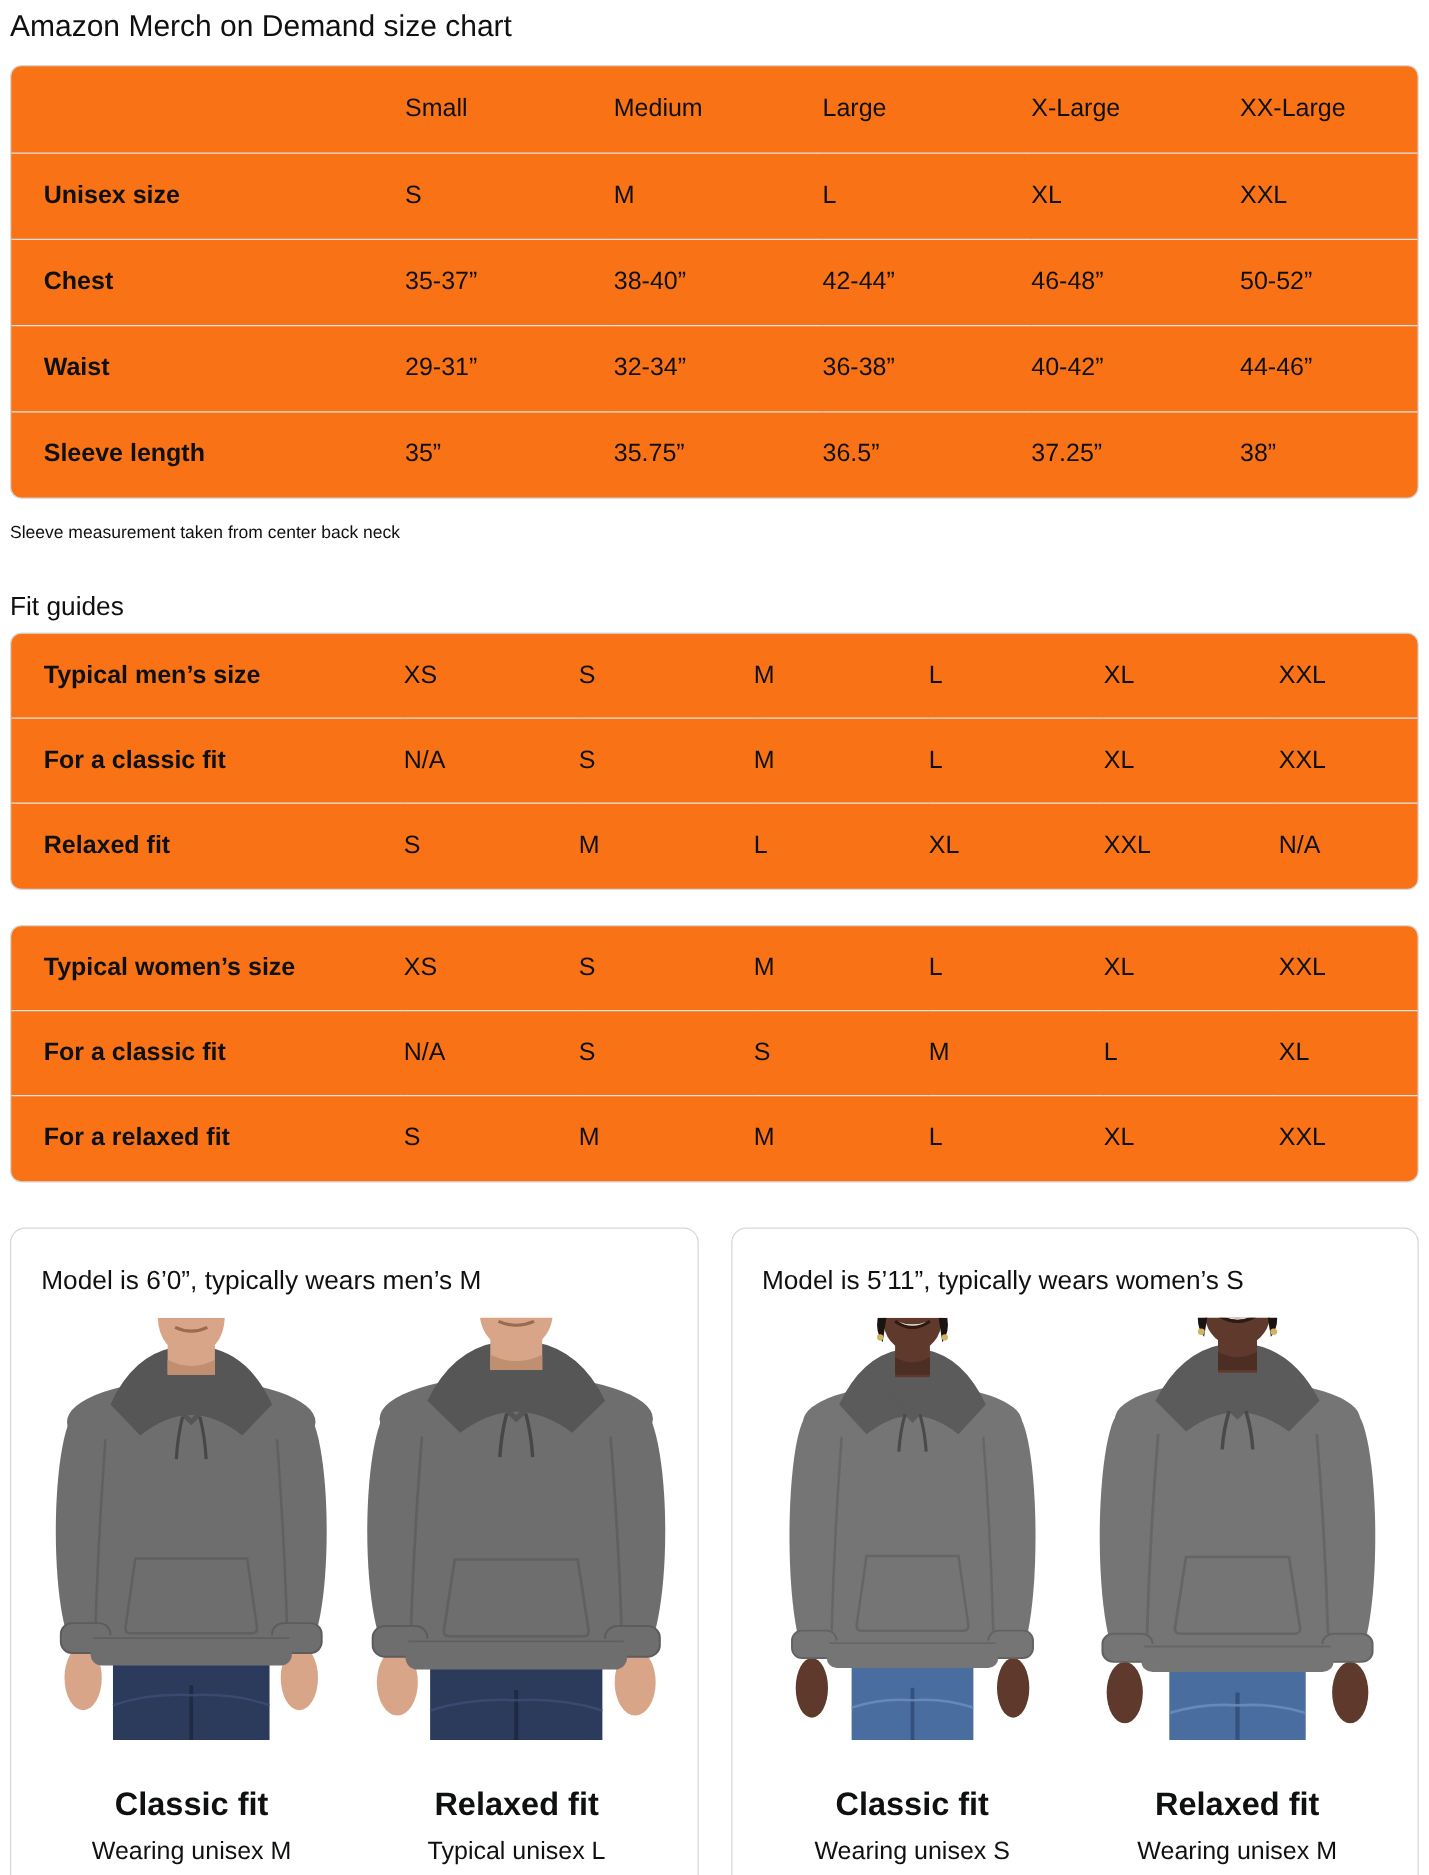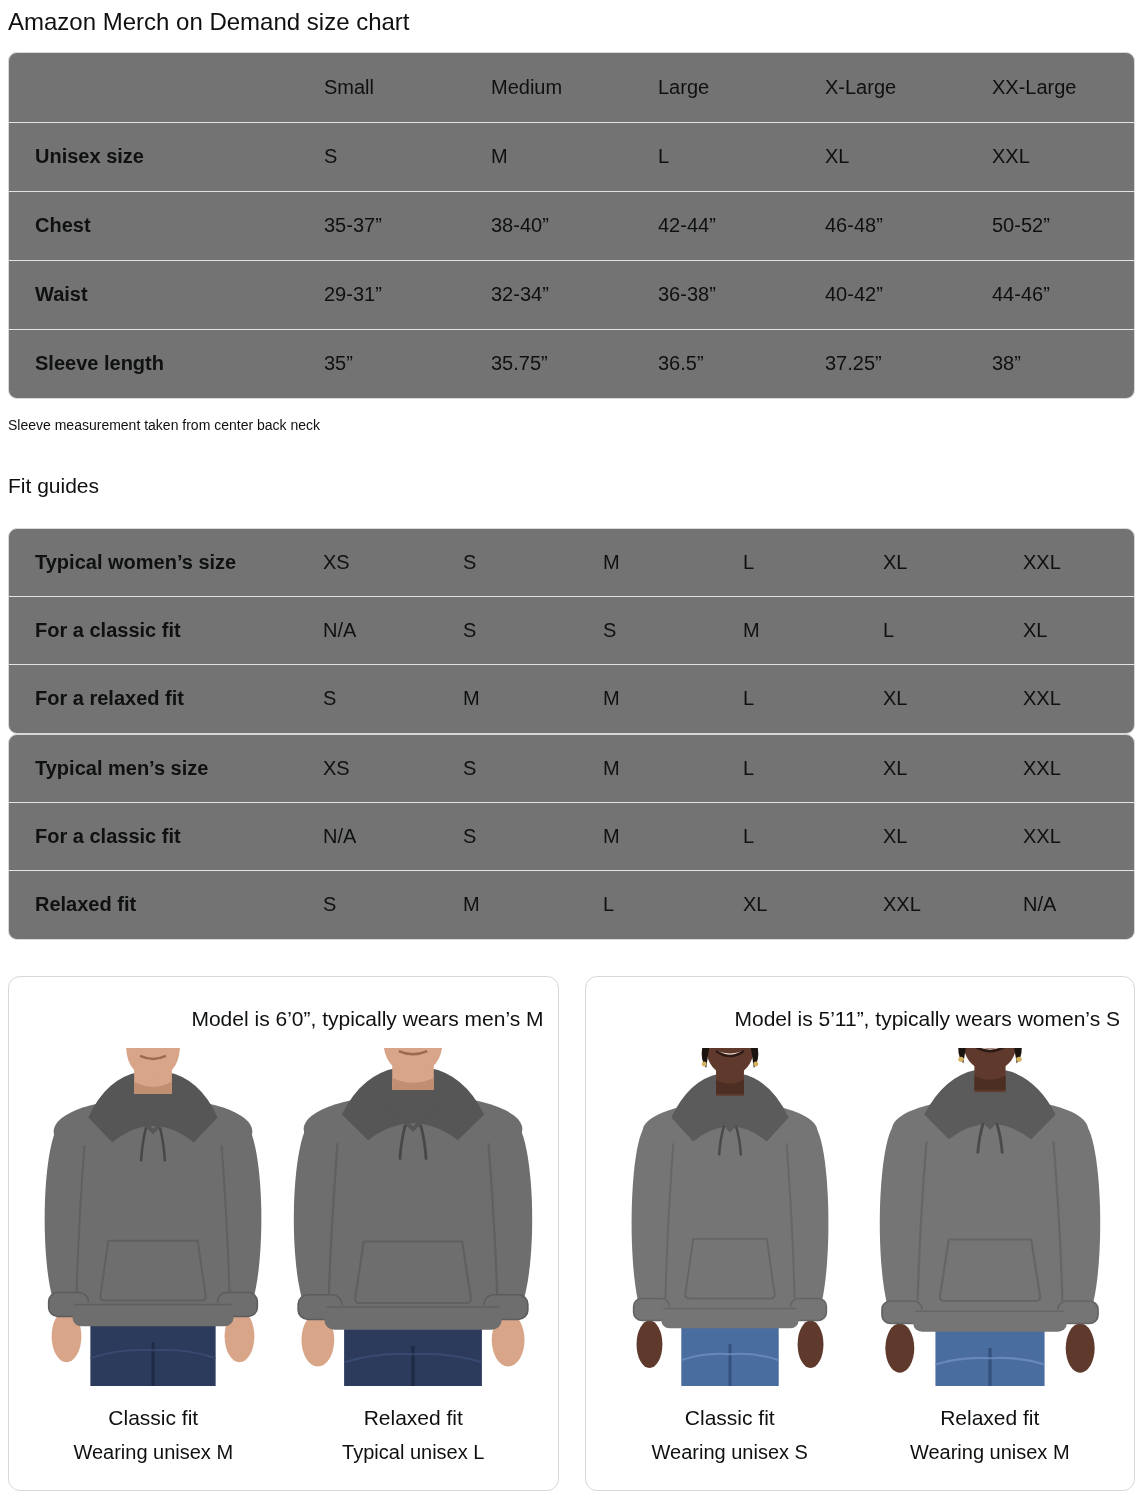--- a/index.html
+++ b/index.html
@@ -28,21 +28,21 @@
 
   .page-title{
     font-size:24px;font-weight:400;line-height:1.3;
     margin:2px 0 15px 0;padding-left:0;
   }
 
   .table-card{
     border:1px solid var(--table-border);
     border-radius:9px;
     overflow:hidden;
-    background:#737373;
+    background:#f97316;
   }
   table{
     width:100%;
     border-collapse:collapse;
     table-layout:fixed;
     font-size:20px;
   }
   th,td{
     text-align:left;
     vertical-align:middle;
@@ -68,29 +68,29 @@
     display:flex;gap:26px;margin-top:36px;
   }
   .model-card{
     flex:1 1 0;
     border:1px solid var(--card-border);
     border-radius:12px;
     background:#fff;
     padding:22px 14px 26px 14px;
   }
   .model-title{
-    font-size:21px;margin:6px 0 16px 10px;line-height:1.3;text-align:right;
+    font-size:21px;margin:6px 0 16px 10px;line-height:1.3;
   }
   .photos{display:flex;gap:10px;justify-content:center;}
   .photos figure{margin:0;flex:0 1 250px;text-align:center;}
   .photo{
     width:100%;height:338px;background:#fff;overflow:hidden;
   }
   .photo svg{width:100%;height:100%;display:block;}
-  .fit-label{font-size:21px;font-weight:400;margin-top:20px;}
+  .fit-label{font-size:26px;font-weight:700;margin-top:36px;}
   .wearing-label{font-size:20px;margin-top:11px;}
   .svg-defs{position:absolute;width:0;height:0;overflow:hidden;}
 </style>
 </head>
 <body>
 
 <svg class="svg-defs" aria-hidden="true">
   <defs>
     <symbol id="fig-man" viewBox="0 0 250 340">
       <rect width="250" height="340" fill="#ffffff"></rect>
@@ -231,20 +231,63 @@
           <td>38”</td>
         </tr>
       </tbody>
     </table>
   </div>
 
   <p class="note">Sleeve measurement taken from center back neck</p>
 
   <h2 class="section-heading">Fit guides</h2>
 
+  <div class="table-card">
+    <table class="fit-table">
+      <colgroup>
+        <col style="width:314px">
+          <col style="width:140px">
+          <col style="width:140px">
+          <col style="width:140px">
+        <col style="width:140px">
+          <col style="width:140px">
+          <col style="width:113px">
+      </colgroup>
+      <tbody>
+        <tr>
+          <th class="row-label">Typical men’s size</th>
+          <td>XS</td>
+          <td>S</td>
+          <td>M</td>
+          <td>L</td>
+          <td>XL</td>
+          <td>XXL</td>
+        </tr>
+        <tr>
+          <th class="row-label">For a classic fit</th>
+          <td>N/A</td>
+          <td>S</td>
+          <td>M</td>
+          <td>L</td>
+          <td>XL</td>
+          <td>XXL</td>
+        </tr>
+        <tr>
+          <th class="row-label">Relaxed fit</th>
+          <td>S</td>
+          <td>M</td>
+          <td>L</td>
+          <td>XL</td>
+          <td>XXL</td>
+          <td>N/A</td>
+        </tr>
+      </tbody>
+    </table>
+  </div>
+
   <div class="table-card gap-28">
     <table class="fit-table">
       <colgroup>
         <col style="width:314px">
           <col style="width:140px">
           <col style="width:140px">
           <col style="width:140px">
         <col style="width:140px">
           <col style="width:140px">
           <col style="width:113px">
@@ -269,63 +312,20 @@
           <td>XL</td>
         </tr>
         <tr>
           <th class="row-label">For a relaxed fit</th>
           <td>S</td>
           <td>M</td>
           <td>M</td>
           <td>L</td>
           <td>XL</td>
           <td>XXL</td>
-        </tr>
-      </tbody>
-    </table>
-  </div>
-
-  <div class="table-card">
-    <table class="fit-table">
-      <colgroup>
-        <col style="width:314px">
-          <col style="width:140px">
-          <col style="width:140px">
-          <col style="width:140px">
-        <col style="width:140px">
-          <col style="width:140px">
-          <col style="width:113px">
-      </colgroup>
-      <tbody>
-        <tr>
-          <th class="row-label">Typical men’s size</th>
-          <td>XS</td>
-          <td>S</td>
-          <td>M</td>
-          <td>L</td>
-          <td>XL</td>
-          <td>XXL</td>
-        </tr>
-        <tr>
-          <th class="row-label">For a classic fit</th>
-          <td>N/A</td>
-          <td>S</td>
-          <td>M</td>
-          <td>L</td>
-          <td>XL</td>
-          <td>XXL</td>
-        </tr>
-        <tr>
-          <th class="row-label">Relaxed fit</th>
-          <td>S</td>
-          <td>M</td>
-          <td>L</td>
-          <td>XL</td>
-          <td>XXL</td>
-          <td>N/A</td>
         </tr>
       </tbody>
     </table>
   </div>
 
   <div class="cards-row">
 
     <section class="model-card">
       <p class="model-title">Model is 6’0”, typically wears men’s M</p>
       <div class="photos">

